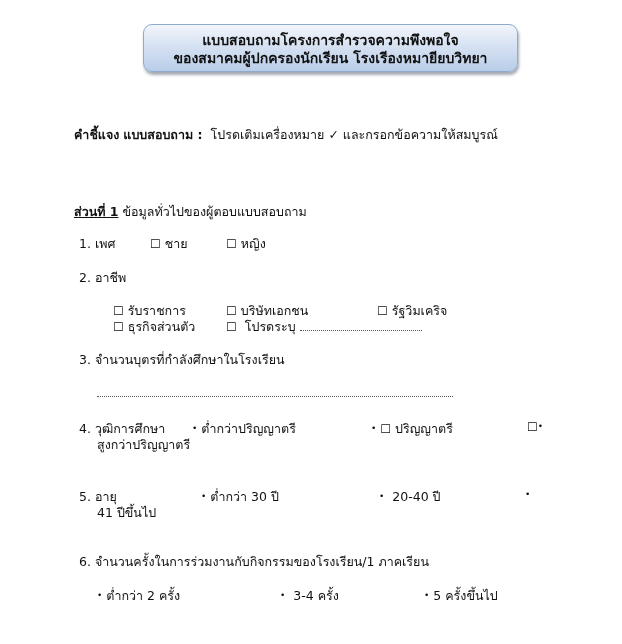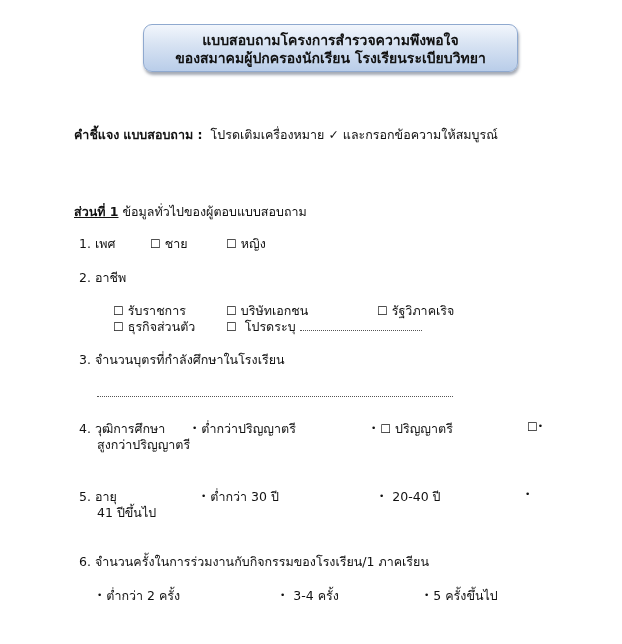--- a/index.html
+++ b/index.html
@@ -16,21 +16,21 @@
   .underline { text-decoration:underline; }
   .dots { display:inline-block; border-bottom:1px dotted #555; vertical-align:baseline; height:10px; }
   .cb { font-size:12px; }
   .bul { font-size:9px; vertical-align:2px; }
 </style>
 </head>
 <body>
 
 <div class="title-box">
   <div>แบบสอบถามโครงการสำรวจความพึงพอใจ</div>
-  <div>ของสมาคมผู้ปกครองนักเรียน โรงเรียนระเบียบวิทยา</div>
+  <div>ของสมาคมผู้ปกครองนักเรียน โรงเรีองหมายียบวิทยา</div>
 </div>
 
 <div class="abs" style="left:74px; top:125px;">
   <span class="bold">คำชี้แจง</span>
   <span class="bold">แบบสอบถาม :</span>
   <span style="margin-left:4px;">โปรดเติมเครื่องหมาย ✓ และกรอกข้อความให้สมบูรณ์</span>
 </div>
 
 <div class="abs" style="left:74px; top:202px;">
   <span class="bold underline">ส่วนที่ 1</span>
@@ -57,21 +57,21 @@
 <div class="abs" style="left:113px; top:301px;">
   <span class="cb">☐</span>
   <span>รับราชการ</span>
 </div>
 <div class="abs" style="left:226px; top:301px;">
   <span class="cb">☐</span>
   <span>บริษัทเอกชน</span>
 </div>
 <div class="abs" style="left:377px; top:301px;">
   <span class="cb">☐</span>
-  <span>รัฐวิภาคเริจ</span>
+  <span>รัฐวิมเคริจ</span>
 </div>
 <div class="abs" style="left:113px; top:317px;">
   <span class="cb">☐</span>
   <span>ธุรกิจส่วนตัว</span>
 </div>
 <div class="abs" style="left:226px; top:317px;">
   <span class="cb">☐</span>
   <span style="margin-left:4px;">โปรดระบุ</span>
   <span class="dots" style="width:122px;"></span>
 </div>

